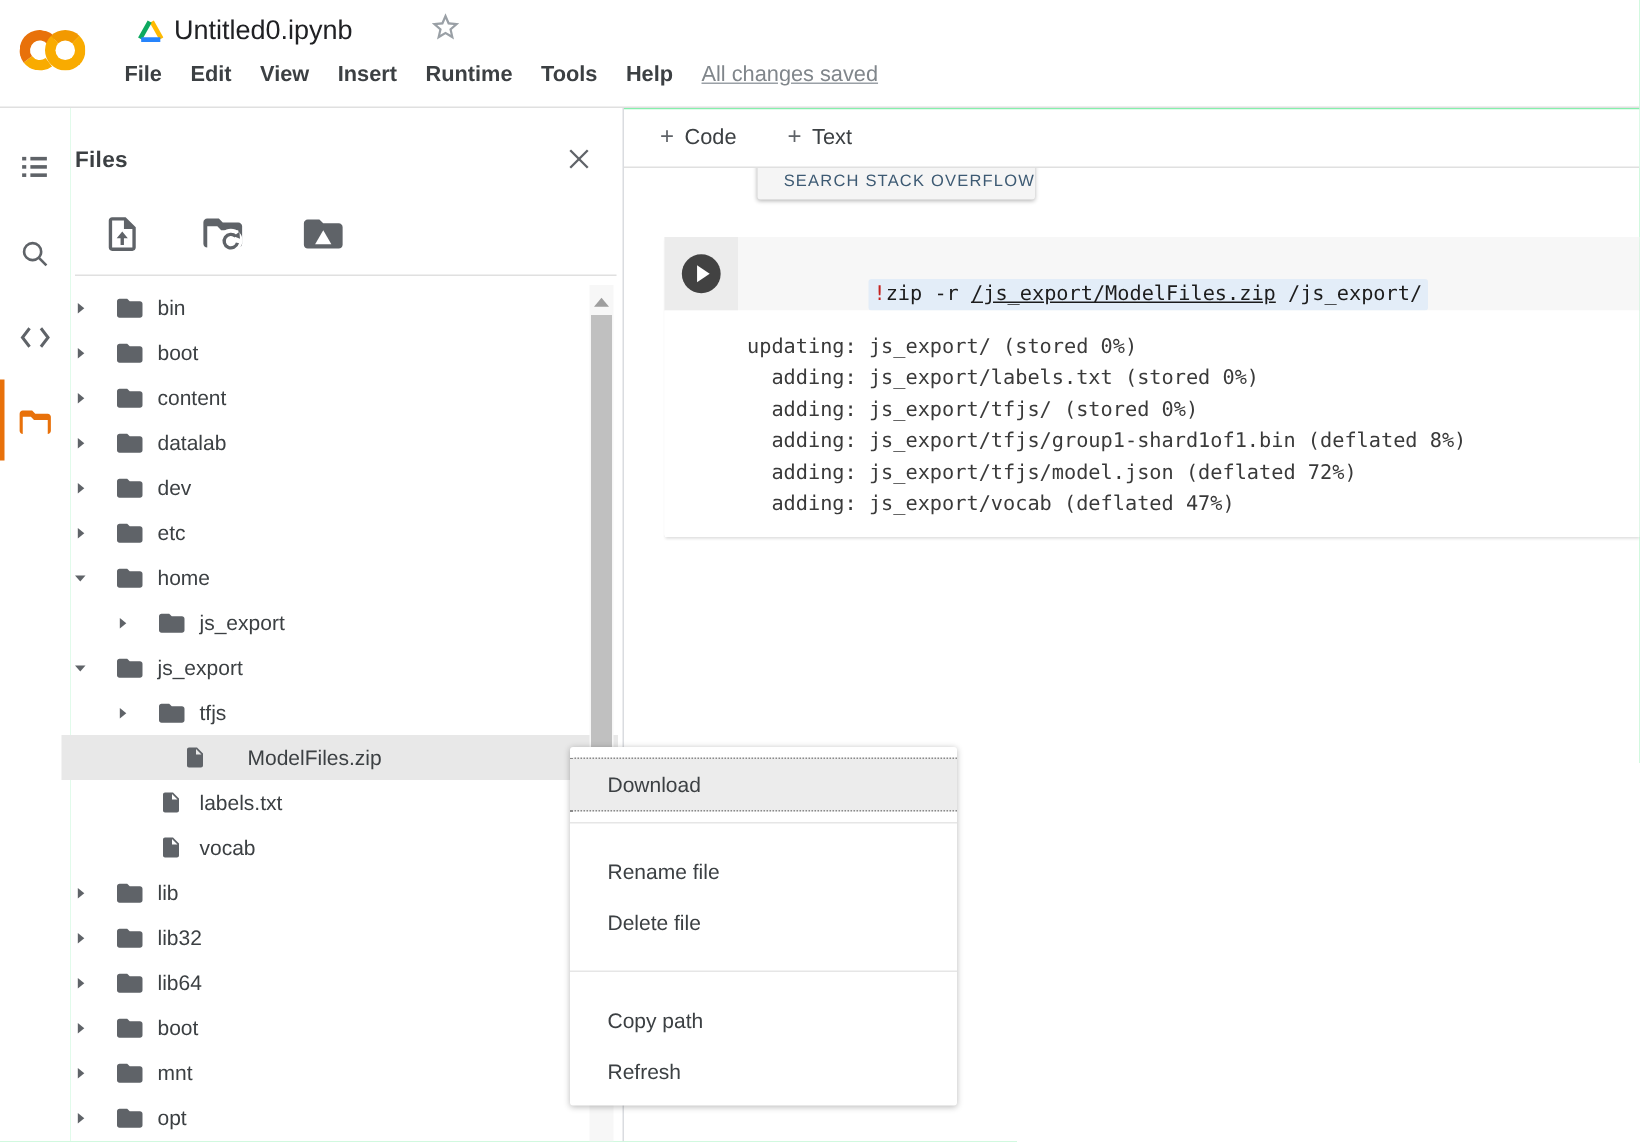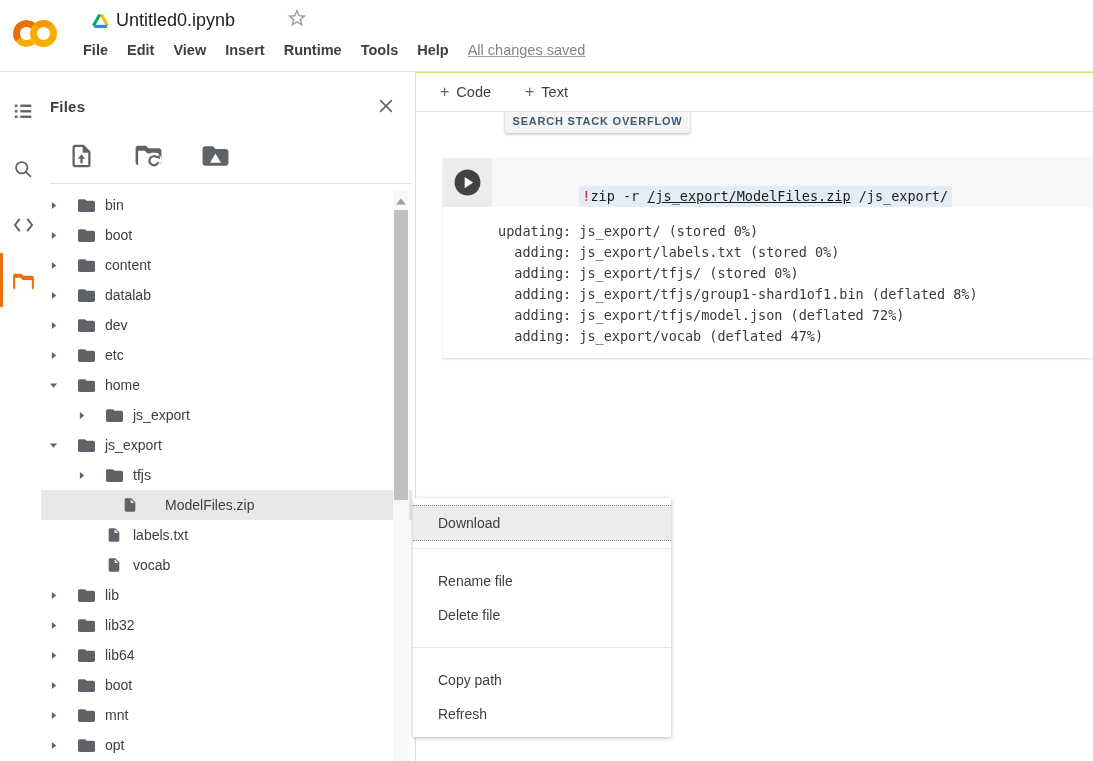--- a/index.html
+++ b/index.html
@@ -1,17 +1,17 @@
 <!DOCTYPE html>
 <html><head>
 <meta charset="utf-8">
 <style>
   * { margin:0; padding:0; box-sizing:border-box; }
   body { font-family:"Liberation Sans", sans-serif; background:#fff; }
-  #screen { position:relative; width:1093px; height:761px; background:#bef264; overflow:hidden; }
+  #screen { position:relative; width:1093px; height:761px; background:#86efac; overflow:hidden; }
 
   
   .header { position:absolute; top:0; left:0; width:1093px; height:72px; background:#fff; border-bottom:1px solid #e0e0e0; z-index:5; }
   .logo { position:absolute; left:13px; top:15px; width:48px; height:38px; }
   .ring { position:absolute; width:27px; height:27px; border-radius:50%; top:5px; }
   .ring.c { left:0; border:7px solid #e8710a; border-right-color:transparent; border-bottom-color:#f9ab00; transform:rotate(8deg); }
   .ring.o { left:17px; border:7px solid #f9ab00; border-top-color:#f29900; }
   .title-row { position:absolute; left:92px; top:6px; height:28px; display:flex; align-items:center; }
   .drive-ico { width:17px; height:15px; margin-right:7px; }
   .nb-title { font-size:18px; color:#202124; }
@@ -45,41 +45,41 @@
   .sbar-full { position:absolute; left:393px; top:190px; width:16px; height:571px; background:#f7f7f7; z-index:3; }
   .sthumb2 { position:absolute; left:394px; top:210px; width:14px; height:290px; background:#c0c0c0; z-index:4; }
 
   
   .main { position:absolute; left:416px; top:73px; width:677px; height:688px; background:#fff; }
   .nb-toolbar { position:absolute; left:0; top:0; width:677px; height:39px; background:#fff; border-bottom:1px solid #e0e0e0; z-index:2; display:flex; align-items:center; }
   .addbtn { display:flex; align-items:center; font-size:14.5px; color:#3c4043; margin-left:24px; }
   .addbtn .plus { color:#5f6368; margin-right:7px; font-size:16px; }
   .sso-btn { position:absolute; left:89px; top:24px; width:185px; height:36px; background:#f5f5f5; border:none; border-radius:2px;
              box-shadow:0 1px 3px rgba(0,0,0,.3); z-index:1; font-family:"Liberation Sans",sans-serif;
-             font-size:11px; font-weight:bold; letter-spacing:.8px; color:#3d5a73; text-align:center; padding-top:12px; }
+             font-size:11px; font-weight:normal; letter-spacing:.8px; color:#3d5a73; text-align:right; padding-top:12px; }
 
   
   .cell { position:absolute; left:27px; top:85px; width:650px; height:200px; background:#fff;
           border-bottom:1px solid #d9d9d9; box-shadow:0 1px 2px rgba(0,0,0,.15); }
   .code-area { position:absolute; left:0; top:0; width:650px; height:49px; background:#f7f7f7; }
   .gutter { position:absolute; left:0; top:0; width:49px; height:49px; background:#ececec; }
   .playbtn { position:absolute; left:11px; top:11px; width:27px; height:27px; }
   .code-line { position:absolute; left:55px; top:14px; font-family:"DejaVu Sans Mono", monospace; font-size:13.5px; white-space:pre; }
   .selbg { background:#e3edf8; padding:2px 4px 3px 3px; border-radius:2px; }
   .tok-bang { color:#c5221f; }
   .tok-cmd { color:#1c1c1c; }
   .tok-link { color:#1c1c1c; text-decoration:underline; }
   .tok-tail { color:#1c1c1c; }
   .cell-output { position:absolute; left:0; top:49px; width:650px; height:151px; background:#fff;
                  font-family:"DejaVu Sans Mono", monospace; font-size:13.5px; line-height:21px; color:#3a3a3a;
                  padding:14px 8px 0 55px; white-space:pre; overflow:hidden; }
 
   
   .ctx { position:absolute; left:380px; top:498px; width:258px; background:#fff; z-index:10;
-         box-shadow:0 1px 4px rgba(0,0,0,.28); border-radius:2px; padding:7px 0 6px 0; font-size:14px; color:#3c4043;margin-left:33px; }
+         box-shadow:0 1px 4px rgba(0,0,0,.28); border-radius:2px; padding:7px 0 6px 0; font-size:14px; color:#3c4043; }
   .ctx-item { height:34px; line-height:34px; padding-left:25px; }
   .ctx-item.hl { height:36px; line-height:34px; background:#ececec; border-top:1px dotted #8a8a8a; border-bottom:1px dotted #8a8a8a; }
   .ctx-sep { height:1px; background:#e6e6e6; margin:7px 0; }
   .ctx-sp { height:8px; }
 
   svg { display:block; }
 </style>
 </head>
 <body>
 

